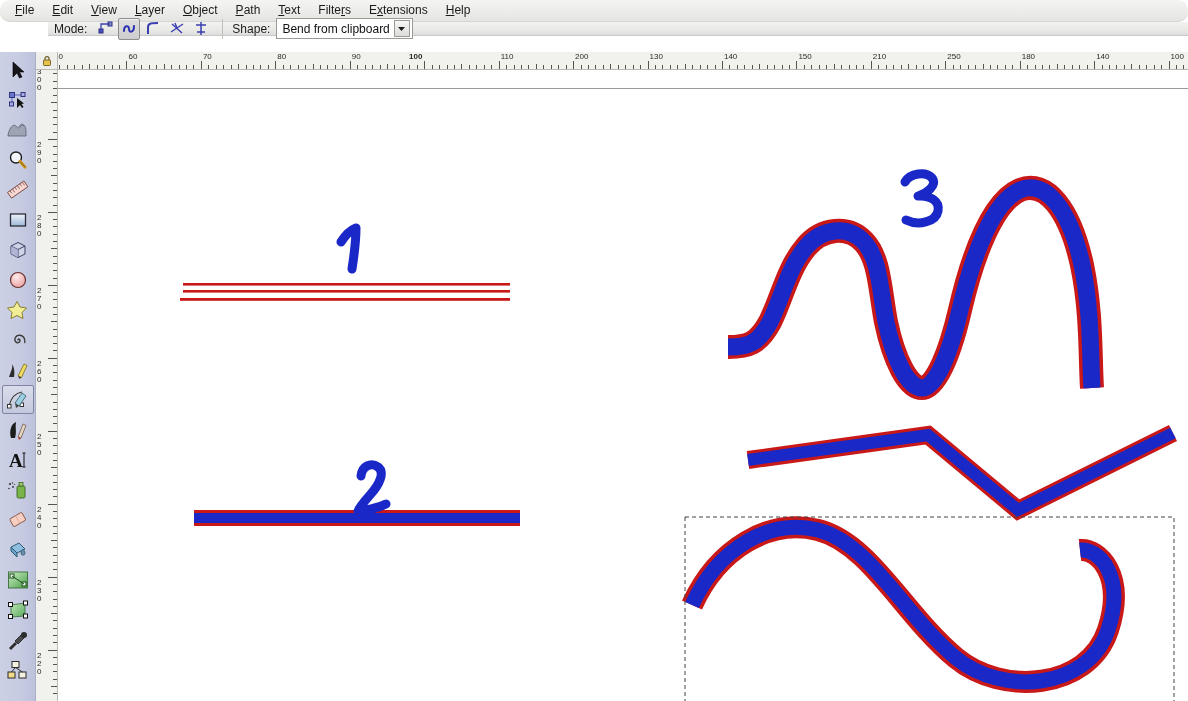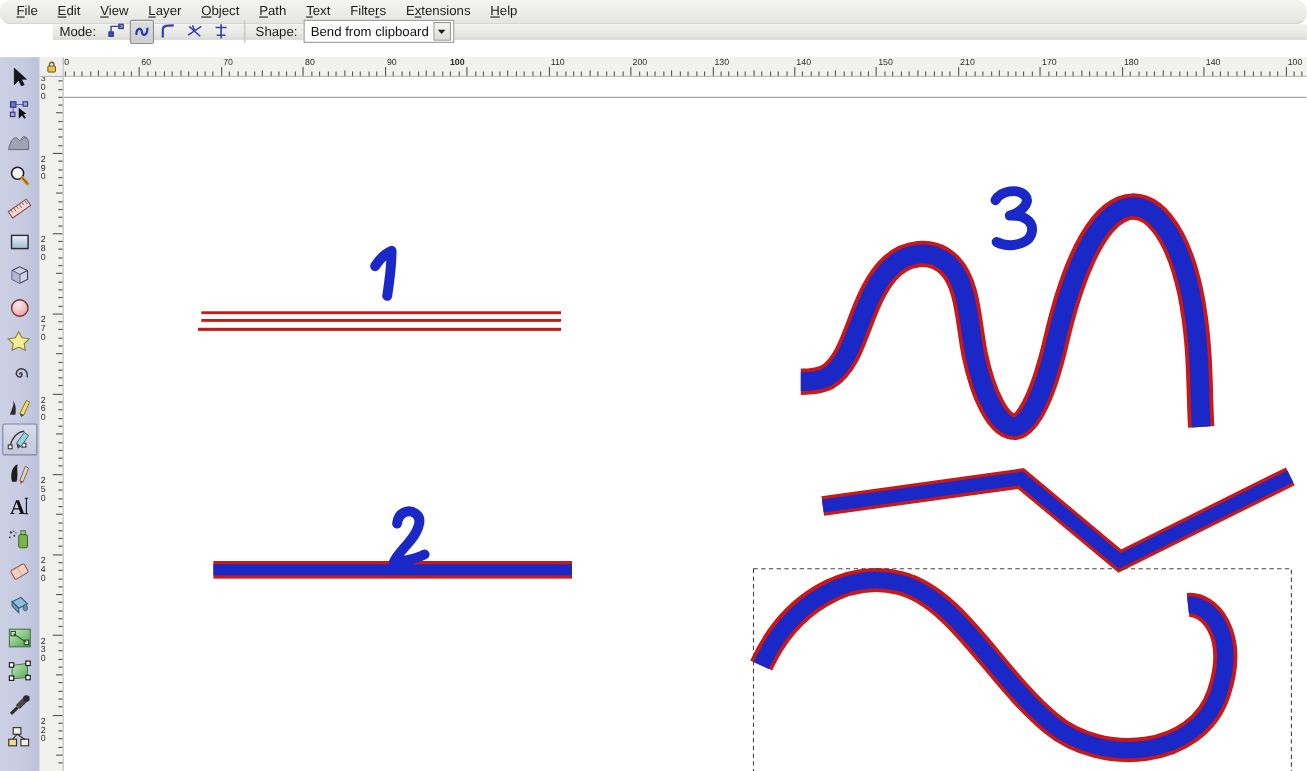--- a/index.html
+++ b/index.html
@@ -514,21 +514,21 @@
       <div class="htick" style="left: 820.285px; height: 4px;"></div>
       <div class="htick" style="left: 827.729px; height: 4px;"></div>
       <div class="htick" style="left: 835.173px; height: 4px;"></div>
       <div class="htick" style="left: 842.617px; height: 4px;"></div>
       <div class="htick" style="left: 850.061px; height: 5px;"></div>
       <div class="htick" style="left: 857.505px; height: 4px;"></div>
       <div class="htick" style="left: 864.949px; height: 4px;"></div>
       <div class="htick" style="left: 872.393px; height: 4px;"></div>
       <div class="htick" style="left: 879.837px; height: 4px;"></div>
       <div class="htick" style="left: 887.281px; height: 8px;"></div>
-      <div class="hnum" style="left: 889.281px;">170</div>
+      <div class="hnum" style="left: 889.281px;">250</div>
       <div class="htick" style="left: 894.725px; height: 4px;"></div>
       <div class="htick" style="left: 902.169px; height: 4px;"></div>
       <div class="htick" style="left: 909.613px; height: 4px;"></div>
       <div class="htick" style="left: 917.057px; height: 4px;"></div>
       <div class="htick" style="left: 924.501px; height: 5px;"></div>
       <div class="htick" style="left: 931.945px; height: 4px;"></div>
       <div class="htick" style="left: 939.389px; height: 4px;"></div>
       <div class="htick" style="left: 946.833px; height: 4px;"></div>
       <div class="htick" style="left: 954.277px; height: 4px;"></div>
       <div class="htick" style="left: 961.721px; height: 8px;"></div>

